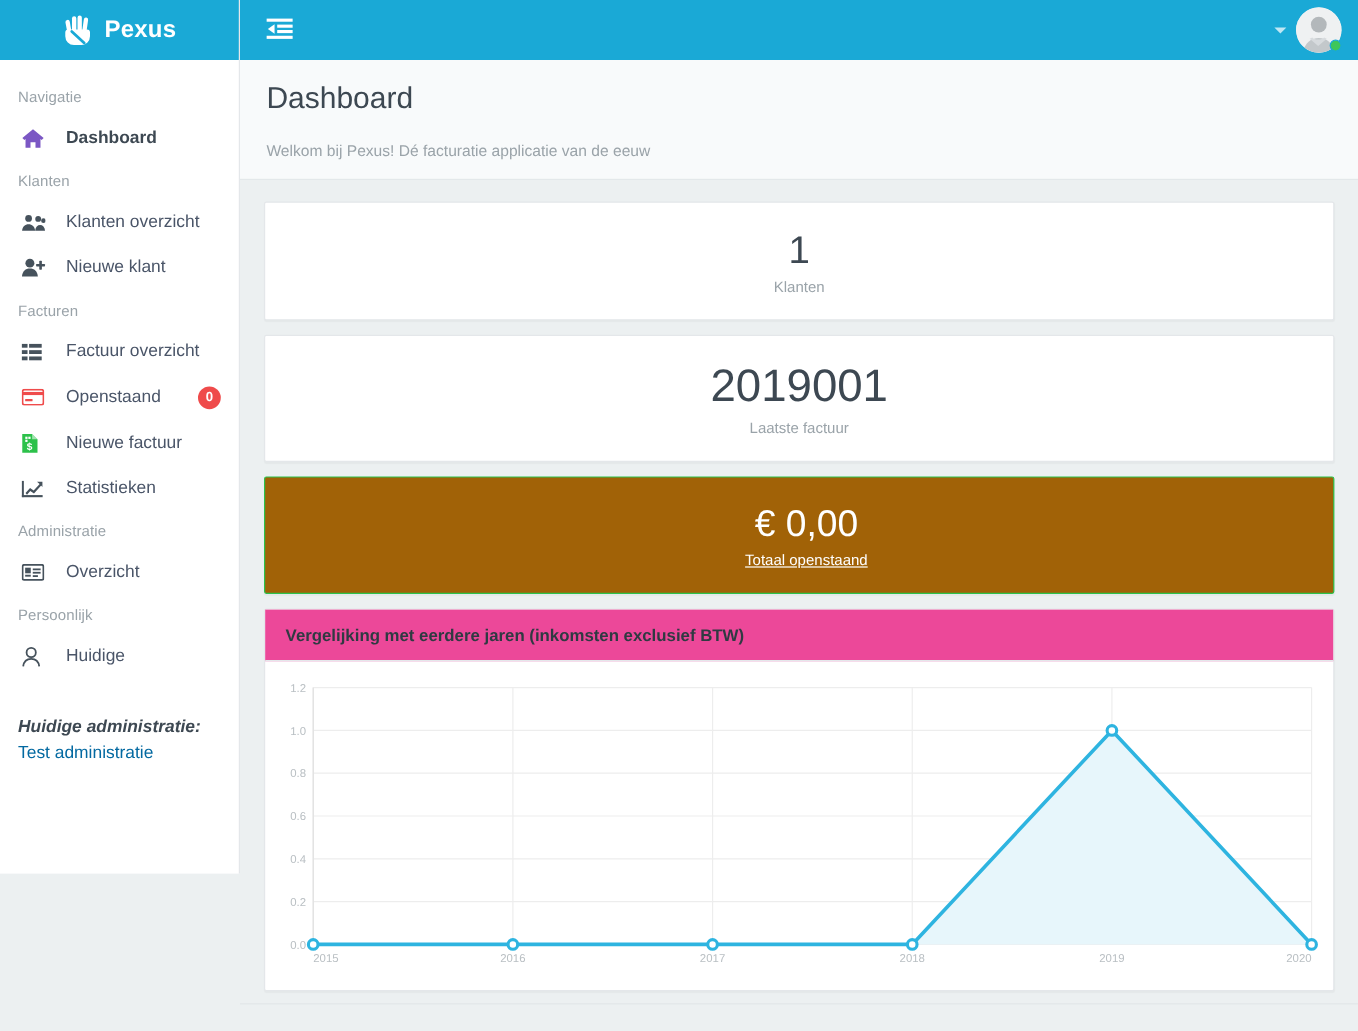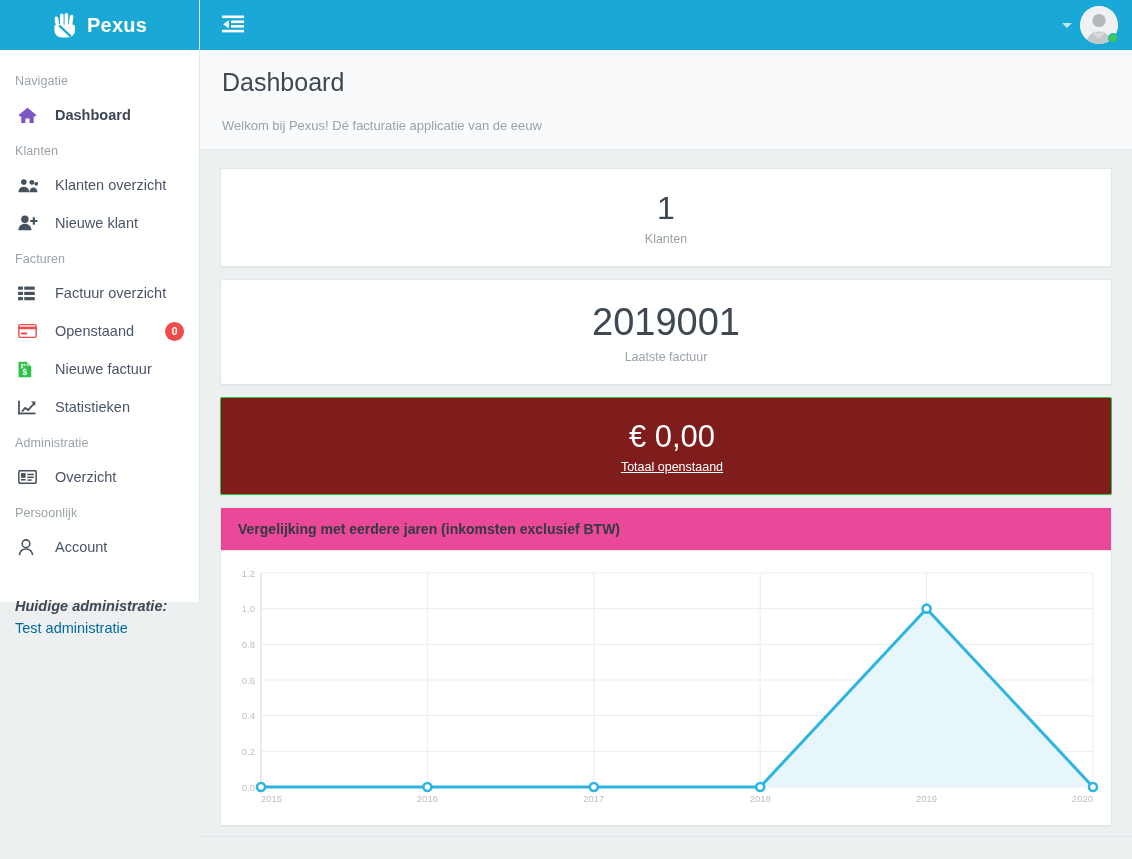--- a/index.html
+++ b/index.html
@@ -6,21 +6,21 @@
   html, body {
     width: 1132px; height: 859px;
     font-family: "Liberation Sans", sans-serif;
     background: #ecf0f1;
     overflow: hidden;
   }
   .app { display: flex; width: 1132px; height: 859px; position: relative; }
 
   
   .sidebar {
-    width: 200px; height: 602px;
+    width: 200px; height: 728px;
     background: #ffffff;
     border-right: 1px solid #e4e7ea;
     flex: 0 0 200px;
     position: relative;
     z-index: 5;
   }
   .brand {
     height: 50px; background: #1aa9d6;
     display: flex; align-items: center; justify-content: center;
     gap: 9px;
@@ -106,21 +106,21 @@
   .card {
     background: #fff; border: 1px solid #e4e7ea;
     border-radius: 2px; margin-bottom: 12px;
     box-shadow: 0 1px 1px rgba(0,0,0,.035);
   }
   .stat { text-align: center; padding: 22px 0 20px 0; }
   .stat-value { font-size: 32px; color: #3d4852; font-weight: normal; line-height: 1.1; }
   .stat-value.big { font-size: 38px; }
   .stat-label { font-size: 12.5px; color: #9aa3a9; margin-top: 6px; }
   .card.green {
-    background: #7f1d1d; border-color: #2cc14a; padding-left: 12px;
+    background: #a16207; border-color: #2cc14a; padding-left: 12px;
   }
   .card.green .stat-value, .card.green .stat-label { color: #ffffff; }
   .card.green .stat { padding: 22px 0 20px 0; }
   .card.green .stat-value { font-size: 31px; }
   .card.green .stat-label { font-size: 12.5px; text-decoration: underline; }
 
   .panel-head {
     background: #ec4899; border-bottom: 1px solid #e4e7ea;
     padding: 13px 17px;
     font-size: 14px; font-weight: bold; color: #2f3a42;
@@ -269,21 +269,21 @@
         <div class="nav-heading">Persoonlijk</div>
         <div class="nav-item">
           <span class="ico">
             <svg viewBox="0 0 17 18" width="16" height="17">
               <g fill="none" stroke="#46525c" stroke-width="1.6">
                 <circle cx="8.5" cy="5" r="4.1"></circle>
                 <path d="M1.4 17.2 c0.6 -4.4 3.6 -6.6 7.1 -6.6 s6.5 2.2 7.1 6.6"></path>
               </g>
             </svg>
           </span>
-          <span class="label">Account</span>
+          <span class="label">Huidige</span>
         </div>
       </nav>
 
     <div class="admin-box">
       <div class="admin-title">Huidige administratie:</div>
       <div class="admin-name">Test administratie</div>
     </div>
   </aside>
 
   <div class="main">

